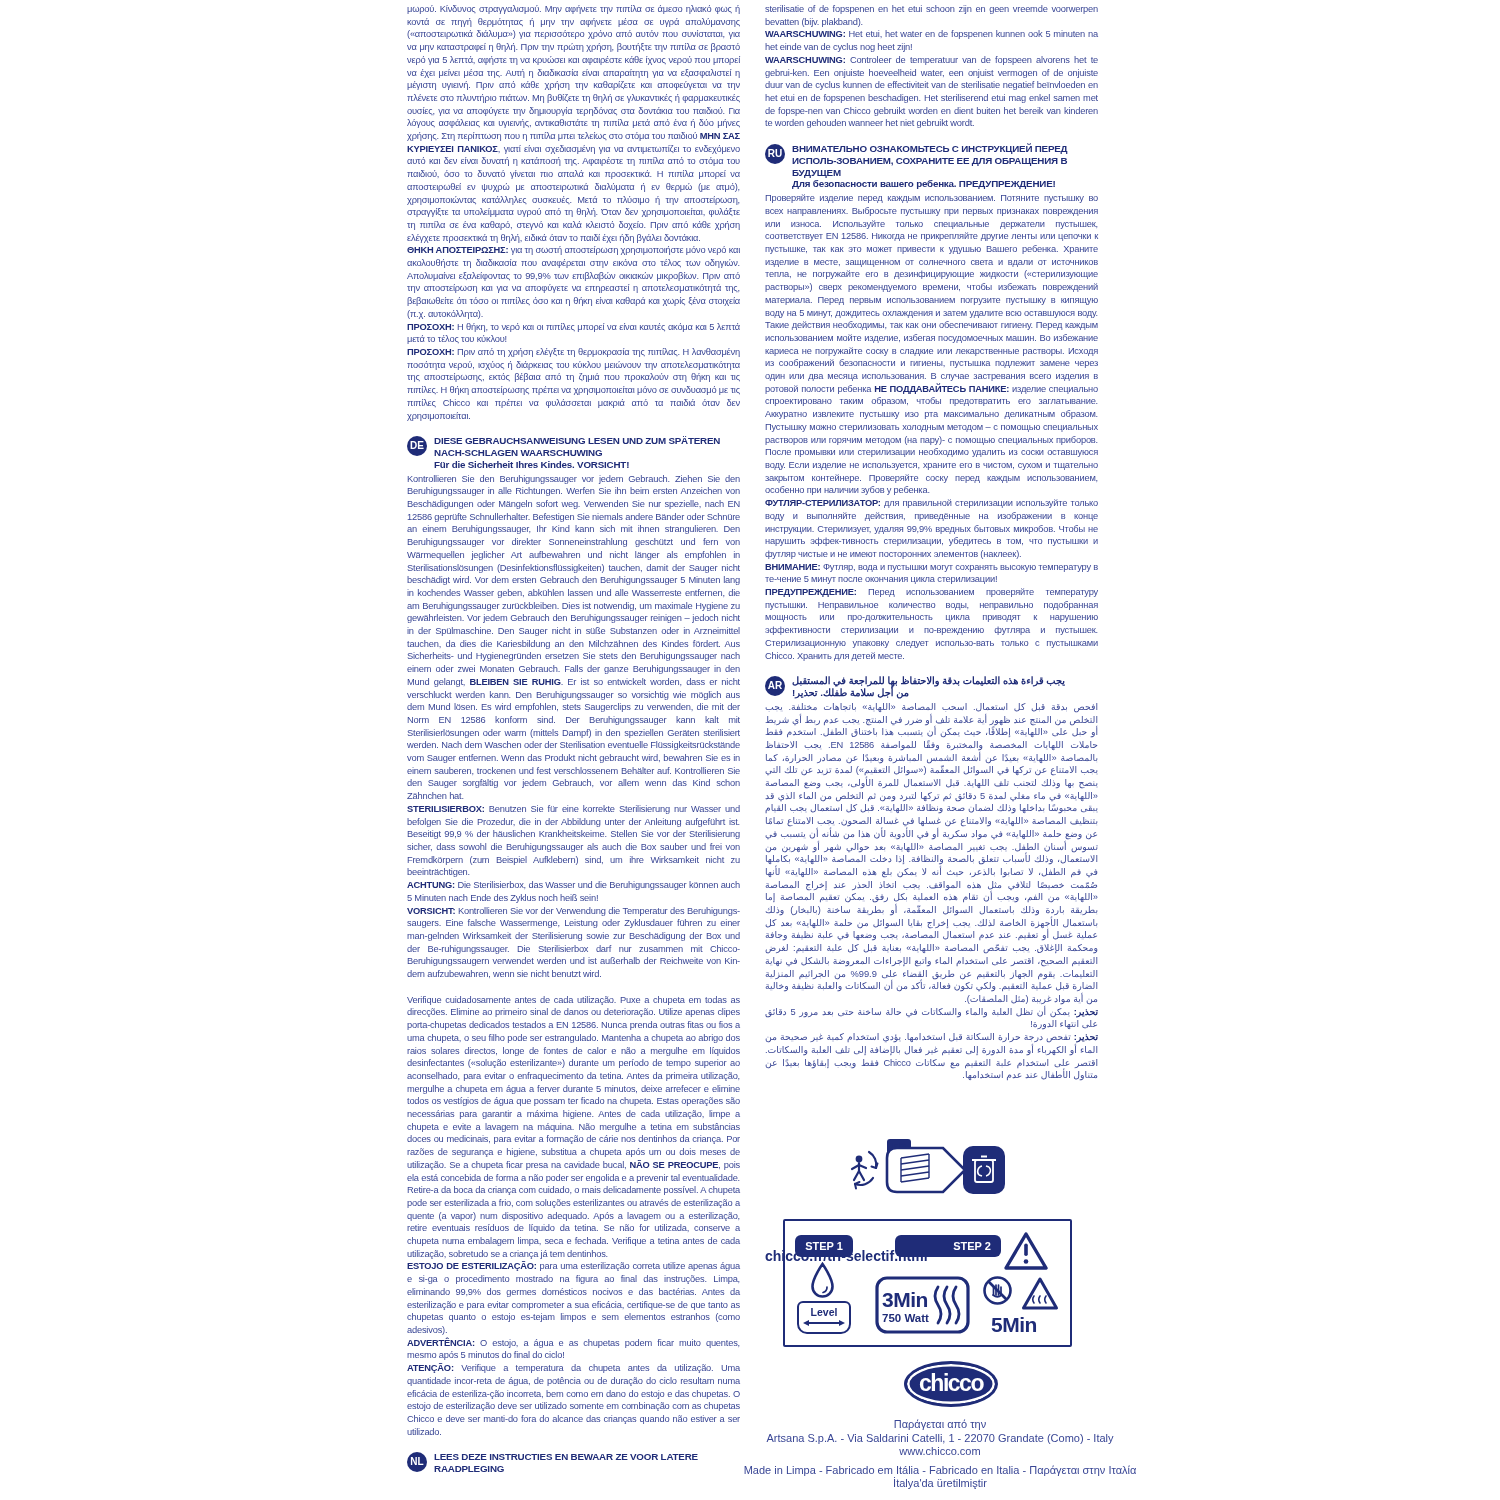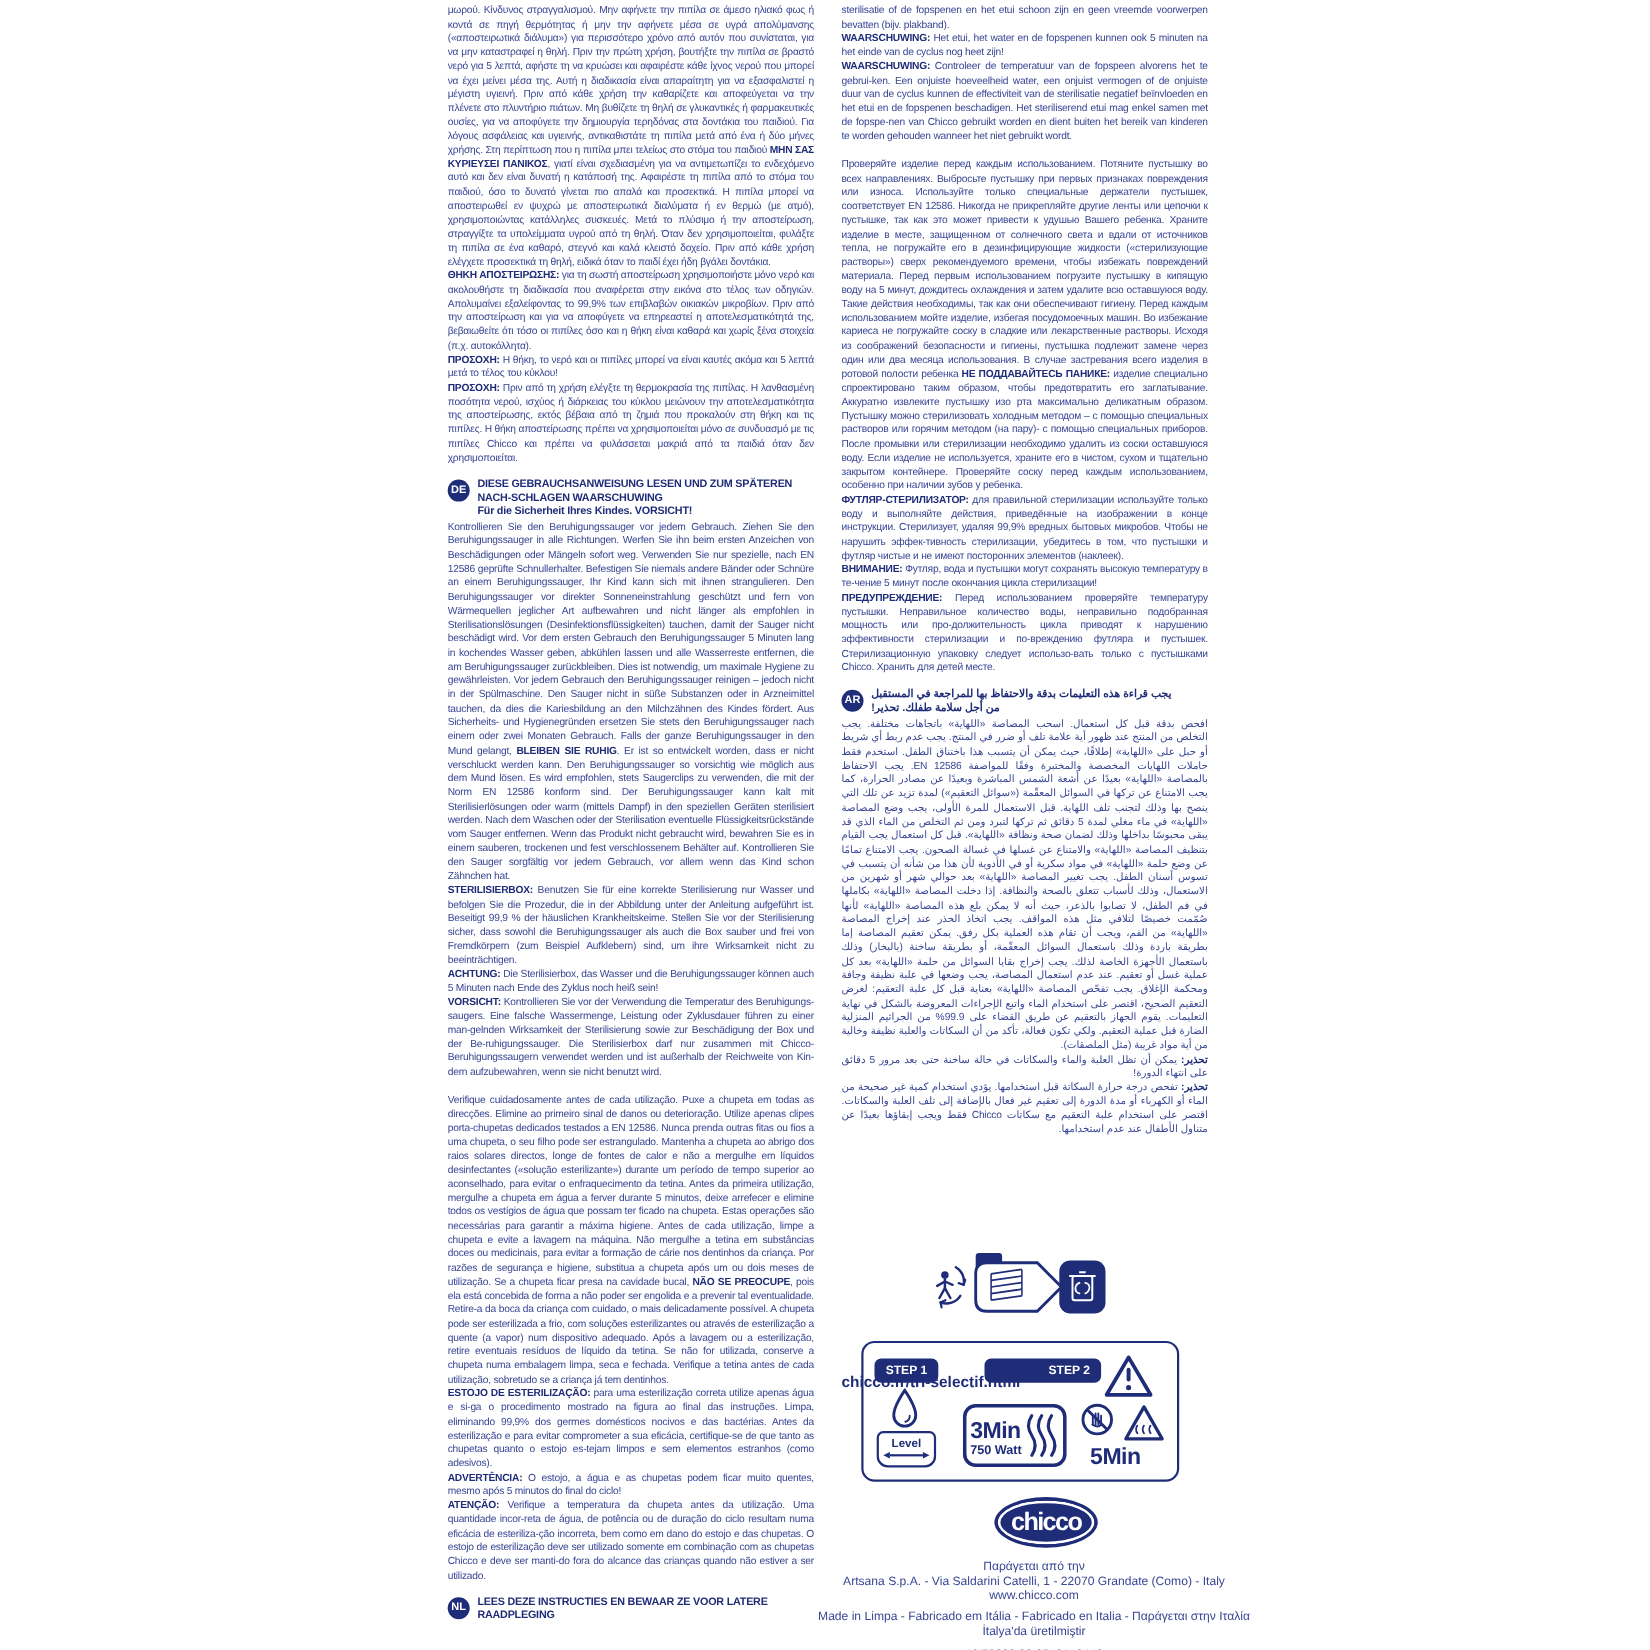--- a/index.html
+++ b/index.html
@@ -22,21 +22,21 @@
   .sec-sub{ font-weight:bold; color:var(--ink); font-size:9.8px; line-height:11.8px; text-align:left; }
   .rtl{ direction:rtl; }
   .rtl-head{ direction:rtl; text-align:left; }
   .rtl-head .sec-title,.rtl-head .sec-sub{ text-align:left; direction:rtl; }
 
   
   .icons-svg{ position:absolute; left:843px; top:1138px; }
   .recycle-url{ position:absolute; left:765px; top:1248px; width:332px; text-align:left;
                 font-weight:bold; font-size:14px; color:var(--ink); }
   .steps-box{ position:absolute; left:783px; top:1219px; width:289px; height:128px;
-              border:2.5px solid var(--ink); border-radius:12px; box-sizing:border-box; }
+              border:2.5px solid var(--ink); border-radius:2px; box-sizing:border-box; }
   .step-badge{ position:absolute; width:58px; height:22px; background:var(--ink); color:#fff;
                border-radius:6px; font-weight:bold; font-size:11px; letter-spacing:0;
                display:flex; align-items:center; justify-content:center; }
   .step1{ left:10px; top:14px; } .step2{ left:110px; top:14px;padding-left:48px; }
   .abs{ position:absolute; }
   .level-box{ position:absolute; left:12px; top:80px; width:54px; height:33px;
               border:2.3px solid var(--ink); border-radius:6px 6px 10px 10px; box-sizing:border-box; }
   .level-txt{ display:block; text-align:center; font-weight:bold; font-size:10.5px;
               color:var(--ink); margin-top:3px; letter-spacing:0; }
   .level-arrow{ display:flex; align-items:center; margin:2px 4px 0 4px; }
@@ -101,20 +101,27 @@
 
   </div>
 </div>
 
 <div class="col col-right">
   <p class="para">sterilisatie of de fopspenen en het etui schoon zijn en geen vreemde voorwerpen bevatten (bijv. plakband).</p>
   <p class="para"><span class="b">WAARSCHUWING: </span><span>Het etui, het water en de fopspenen kunnen ook 5 minuten na het einde van de cyclus nog heet zijn!</span></p>
   <p class="para"><span class="b">WAARSCHUWING: </span><span>Controleer de temperatuur van de fopspeen alvorens het te gebrui-ken. Een onjuiste hoeveelheid water, een onjuist vermogen of de onjuiste duur van de cyclus kunnen de effectiviteit van de sterilisatie negatief beïnvloeden en het etui en de fopspenen beschadigen. Het steriliserend etui mag enkel samen met de fopspe-nen van Chicco gebruikt worden en dient buiten het bereik van kinderen te worden gehouden wanneer het niet gebruikt wordt.</span></p>
 
   <div class="sec">
+    <div class="sec-head">
+      <div class="badge">RU</div>
+      <div class="head-txt">
+        <div class="sec-title">ВНИМАТЕЛЬНО ОЗНАКОМЬТЕСЬ С ИНСТРУКЦИЕЙ ПЕРЕД ИСПОЛЬ-ЗОВАНИЕМ, СОХРАНИТЕ ЕЕ ДЛЯ ОБРАЩЕНИЯ В БУДУЩЕМ</div>
+        <div class="sec-sub">Для безопасности вашего ребенка. ПРЕДУПРЕЖДЕНИЕ!</div>
+      </div>
+    </div>
     <p class="para"><span>Проверяйте изделие перед каждым использованием. Потяните пустышку во всех направлениях. Выбросьте пустышку при первых признаках повреждения или износа. Используйте только специальные держатели пустышек, соответствует EN 12586. Никогда не прикрепляйте другие ленты или цепочки к пустышке, так как это может привести к удушью Вашего ребенка. Храните изделие в месте, защищенном от солнечного света и вдали от источников тепла, не погружайте его в дезинфицирующие жидкости («стерилизующие растворы») сверх рекомендуемого времени, чтобы избежать повреждений материала. Перед первым использованием погрузите пустышку в кипящую воду на 5 минут, дождитесь охлаждения и затем удалите всю оставшуюся воду. Такие действия необходимы, так как они обеспечивают гигиену. Перед каждым использованием мойте изделие, избегая посудомоечных машин. Во избежание кариеса не погружайте соску в сладкие или лекарственные растворы. Исходя из соображений безопасности и гигиены, пустышка подлежит замене через один или два месяца использования. В случае застревания всего изделия в ротовой полости ребенка </span><span class="b">НЕ ПОДДАВАЙТЕСЬ ПАНИКЕ:</span><span> изделие специально спроектировано таким образом, чтобы предотвратить его заглатывание. Аккуратно извлеките пустышку изо рта максимально деликатным образом. Пустышку можно стерилизовать холодным методом – с помощью специальных растворов или горячим методом (на пару)- с помощью специальных приборов. После промывки или стерилизации необходимо удалить из соски оставшуюся воду. Если изделие не используется, храните его в чистом, сухом и тщательно закрытом контейнере. Проверяйте соску перед каждым использованием, особенно при наличии зубов у ребенка.</span></p>
     <p class="para"><span class="b">ФУТЛЯР-СТЕРИЛИЗАТОР: </span><span>для правильной стерилизации используйте только воду и выполняйте действия, приведённые на изображении в конце инструкции. Стерилизует, удаляя 99,9% вредных бытовых микробов. Чтобы не нарушить эффек-тивность стерилизации, убедитесь в том, что пустышки и футляр чистые и не имеют посторонних элементов (наклеек).</span></p>
     <p class="para"><span class="b">ВНИМАНИЕ: </span><span>Футляр, вода и пустышки могут сохранять высокую температуру в те-чение 5 минут после окончания цикла стерилизации!</span></p>
     <p class="para"><span class="b">ПРЕДУПРЕЖДЕНИЕ: </span><span>Перед использованием проверяйте температуру пустышки. Неправильное количество воды, неправильно подобранная мощность или про-должительность цикла приводят к нарушению эффективности стерилизации и по-вреждению футляра и пустышек. Стерилизационную упаковку следует использо-вать только с пустышками Chicco. Хранить для детей месте.</span></p>
   </div>
 
   <div class="sec">
     <div class="sec-head">
       <div class="badge">AR</div>
       <div class="head-txt rtl-head">

